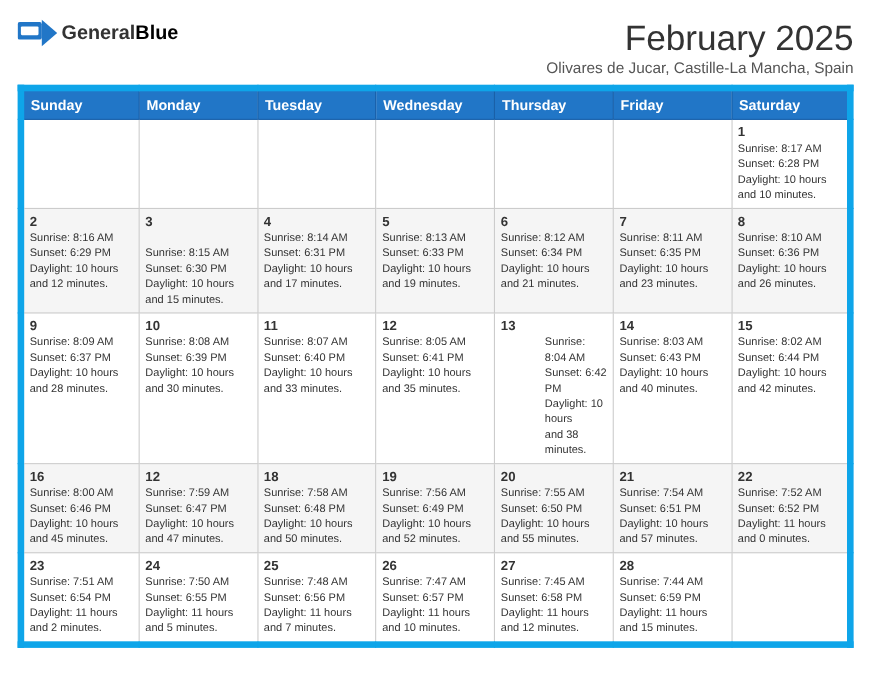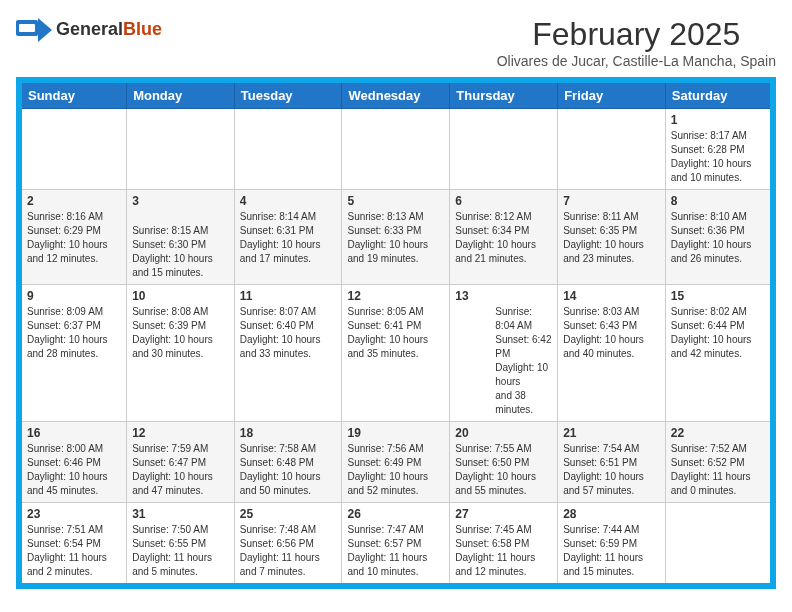--- a/index.html
+++ b/index.html
@@ -21,28 +21,28 @@
       flex-direction: column;
       align-items: flex-start;
     }
     .logo-text {
       font-size: 18px;
       font-weight: bold;
       color: #333;
       line-height: 1.1;
     }
     .logo-text .general { color: #333; margin-top: 20px; }
-    .logo-text .blue { color: #c2410c; margin-top: 24px; }
+    .logo-text .blue { color: #000000; margin-top: 24px; }
     .logo-row {
       display: flex;
       align-items: center;
       gap: 4px;
     }
     .title-block {
-      text-align: center;
+      text-align: right;
     }
     .month-title {
       font-size: 32px;
       color: #333;
       font-weight: normal;
     }
     .location {
       font-size: 14px;
       color: #555;
     }
@@ -298,21 +298,21 @@
       </tr>
       <tr>
         <td>
           <span class="day-num">23</span>
           <div class="day-info" style="white-space: pre-line;">Sunrise: 7:51 AM
 Sunset: 6:54 PM
 Daylight: 11 hours
 and 2 minutes.</div>
         </td>
         <td>
-          <span class="day-num">31</span>
+          <span class="day-num">24</span>
           <div class="day-info" style="white-space: pre-line;">Sunrise: 7:50 AM
 Sunset: 6:55 PM
 Daylight: 11 hours
 and 5 minutes.</div>
         </td>
         <td>
           <span class="day-num">25</span>
           <div class="day-info" style="white-space: pre-line;">Sunrise: 7:48 AM
 Sunset: 6:56 PM
 Daylight: 11 hours

